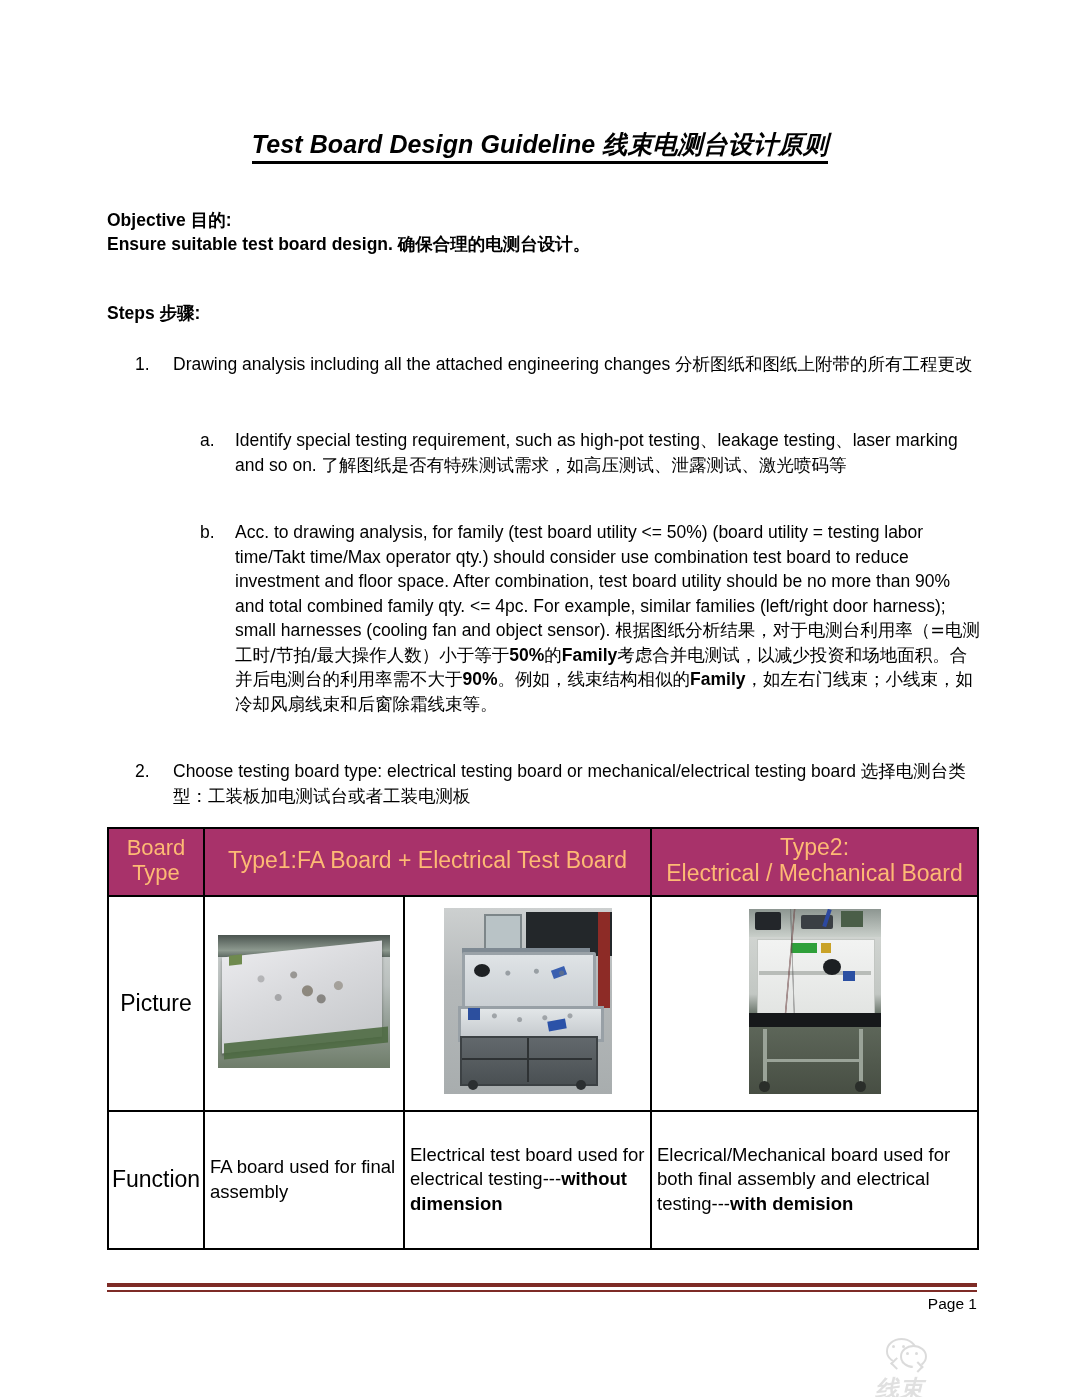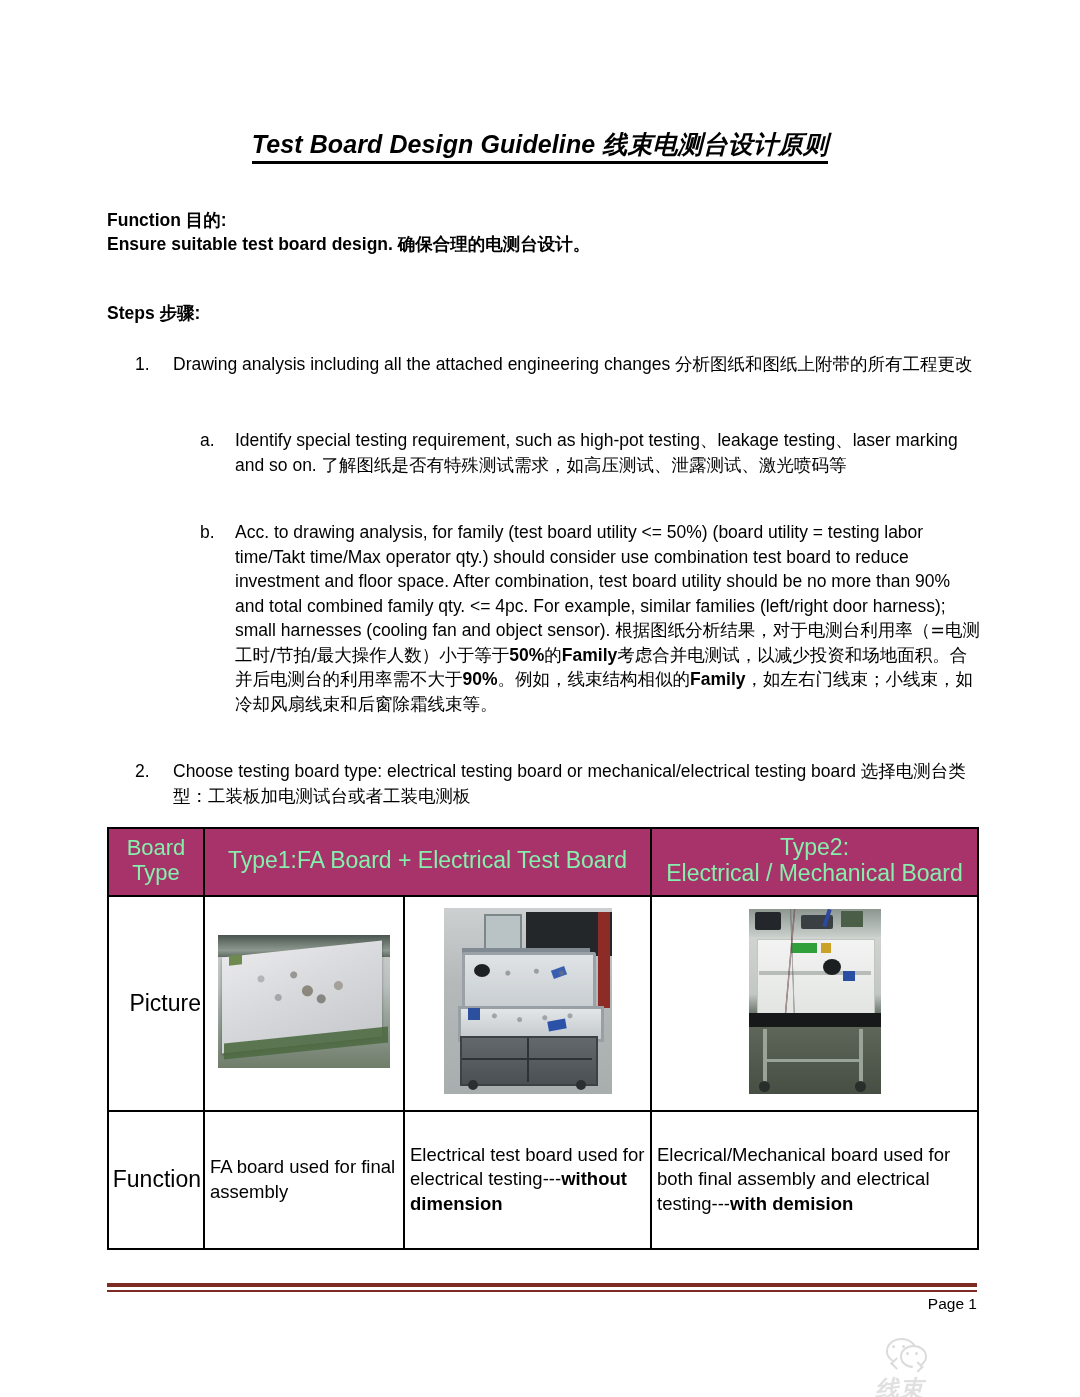--- a/index.html
+++ b/index.html
@@ -91,32 +91,32 @@
     border-collapse: collapse;
     table-layout: fixed;
   }
   .board-table td {
     border: 2px solid #000000;
     padding: 0;
     vertical-align: middle;
   }
   .hdr {
     background: #a8326a;
-    color: #86efac;
+    color: #fdba74;
     text-align: center;
     font-size: 23px;
     line-height: 1.12;
     padding: 6px 4px 8px 4px !important;
     font-weight: normal;
   }
   .hdr-left {
     font-size: 22px;
   }
   .rowlabel {
-    text-align: right;
+    text-align: center;
     font-size: 23px;
     padding: 4px 2px !important;
   }
   .pic-cell {
     height: 205px;
     text-align: center;
     vertical-align: middle;
     padding: 4px !important;
   }
   .func-cell {
@@ -303,21 +303,21 @@
 </style>
 </head>
 <body>
 
 <div class="page">
 
   <div class="doc-title">
     <span class="u"><span>Test Board Design Guideline </span><span class="cn">线束电测台设计原则</span></span>
   </div>
 
-  <div class="block heading obj-head">Function 目的:</div>
+  <div class="block heading obj-head">Objective 目的:</div>
   <div class="block obj-body">
     <span>Ensure suitable test board design. </span><span class="cn">确保合理的电测台设计。</span>
   </div>
 
   <div class="block heading steps-head">Steps 步骤:</div>
 
   <div class="num-item" id="item1">
     <div class="marker">1.</div>
     <div class="content">
       <span>Drawing analysis including all the attached engineering changes </span><span class="cn">分析图纸和图纸上附带的所有工程更改</span>

